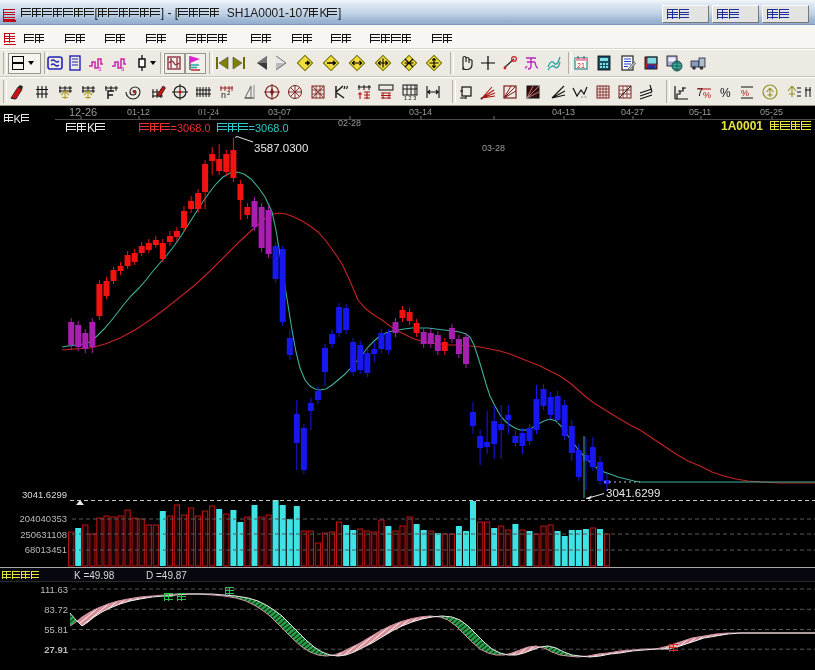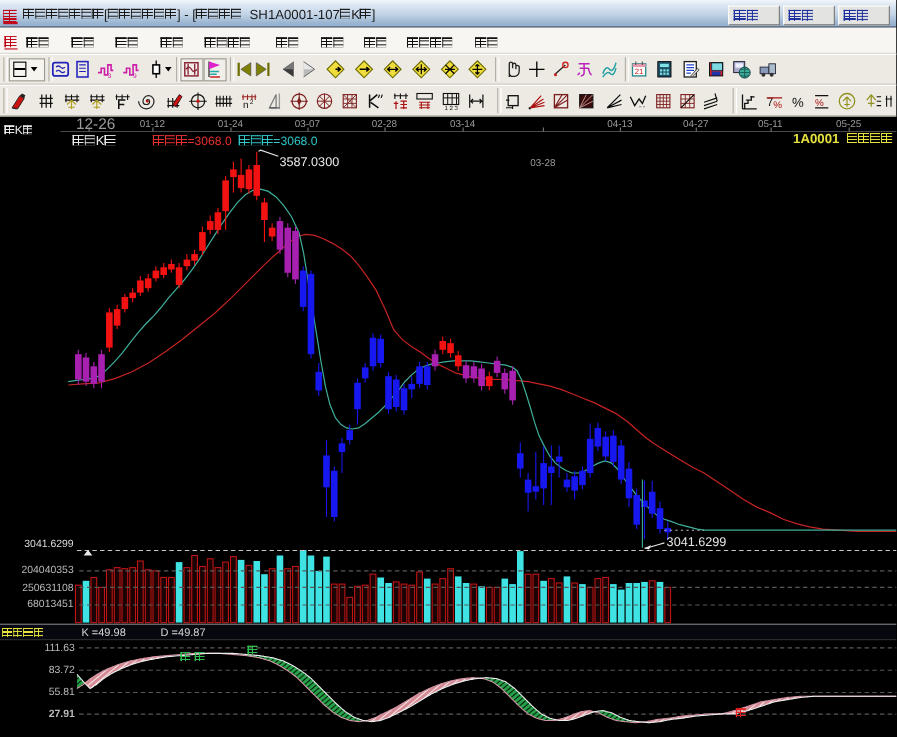--- a/index.html
+++ b/index.html
@@ -286,25 +286,25 @@
       <polygon points="225.0,595.1 226.0,595.2 227.0,595.2 228.0,595.3 229.0,595.4 230.0,595.5 231.0,595.6 232.0,595.7 233.0,595.8 234.0,595.8 235.0,595.9 236.0,596.0 237.0,596.2 238.0,596.3 239.0,596.5 240.0,596.7 241.0,596.8 242.0,597.0 243.0,597.2 244.0,597.3 245.0,597.5 246.0,597.7 247.0,597.8 248.0,598.0 249.0,598.3 250.0,598.6 251.0,598.9 252.0,599.2 253.0,599.5 254.0,599.8 255.0,600.1 256.0,600.4 257.0,600.7 258.0,601.0 259.0,601.5 260.0,602.0 261.0,602.5 262.0,603.0 263.0,603.5 264.0,604.0 265.0,604.5 266.0,605.0 267.0,605.6 268.0,606.2 269.0,606.9 270.0,607.5 271.0,608.1 272.0,608.8 273.0,609.4 274.0,610.0 275.0,610.8 276.0,611.5 277.0,612.2 278.0,613.0 279.0,613.8 280.0,614.5 281.0,615.2 282.0,616.0 283.0,617.0 284.0,618.0 285.0,619.0 286.0,620.0 287.0,621.0 288.0,622.0 289.0,623.0 290.0,624.0 291.0,625.0 292.0,626.0 293.0,627.0 294.0,628.0 295.0,629.0 296.0,630.0 297.0,631.0 298.0,632.0 299.0,633.0 300.0,634.0 301.0,635.0 302.0,636.0 303.0,637.0 304.0,638.0 305.0,639.0 306.0,640.0 307.0,640.9 308.0,641.8 309.0,642.6 310.0,643.5 311.0,644.4 312.0,645.2 313.0,646.1 314.0,647.0 315.0,647.6 316.0,648.2 317.0,648.9 318.0,649.5 319.0,650.1 320.0,650.8 321.0,651.4 322.0,652.0 323.0,652.4 324.0,652.8 325.0,653.1 326.0,653.5 327.0,653.9 328.0,654.2 329.0,654.6 329.0,655.6 328.0,655.8 327.0,655.9 326.0,656.0 325.0,655.9 324.0,655.8 323.0,655.6 322.0,655.5 321.0,655.4 320.0,655.2 319.0,655.1 318.0,655.0 317.0,654.6 316.0,654.2 315.0,653.9 314.0,653.5 313.0,653.1 312.0,652.8 311.0,652.4 310.0,652.0 309.0,651.4 308.0,650.8 307.0,650.1 306.0,649.5 305.0,648.9 304.0,648.2 303.0,647.6 302.0,647.0 301.0,646.1 300.0,645.2 299.0,644.4 298.0,643.5 297.0,642.6 296.0,641.8 295.0,640.9 294.0,640.0 293.0,639.0 292.0,638.0 291.0,637.0 290.0,636.0 289.0,635.0 288.0,634.0 287.0,633.0 286.0,632.0 285.0,631.0 284.0,630.0 283.0,629.0 282.0,628.0 281.0,627.0 280.0,626.0 279.0,625.0 278.0,624.0 277.0,623.0 276.0,622.0 275.0,621.0 274.0,620.0 273.0,619.0 272.0,618.0 271.0,617.0 270.0,616.0 269.0,615.2 268.0,614.5 267.0,613.8 266.0,613.0 265.0,612.2 264.0,611.5 263.0,610.8 262.0,610.0 261.0,609.4 260.0,608.8 259.0,608.1 258.0,607.5 257.0,606.9 256.0,606.2 255.0,605.6 254.0,605.0 253.0,604.5 252.0,604.0 251.0,603.5 250.0,603.0 249.0,602.5 248.0,602.0 247.0,601.5 246.0,601.0 245.0,600.7 244.0,600.4 243.0,600.1 242.0,599.8 241.0,599.5 240.0,599.2 239.0,598.9 238.0,598.6 237.0,598.3 236.0,598.0 235.0,597.8 234.0,597.7 233.0,597.5 232.0,597.3 231.0,597.2 230.0,597.0 229.0,596.8 228.0,596.7 227.0,596.5 226.0,596.3 225.0,596.2" fill="url(#hg)"></polygon>
       <polygon points="336.0,655.8 337.0,655.9 338.0,656.0 339.0,655.9 340.0,655.8 341.0,655.6 342.0,655.5 343.0,655.4 344.0,655.2 345.0,655.1 346.0,655.0 347.0,654.6 348.0,654.2 349.0,653.9 350.0,653.5 351.0,653.1 352.0,652.8 353.0,652.4 354.0,652.0 355.0,651.5 356.0,651.0 357.0,650.5 358.0,650.0 359.0,649.5 360.0,649.0 361.0,648.5 362.0,648.0 363.0,647.5 364.0,647.0 365.0,646.5 366.0,646.0 367.0,645.5 368.0,645.0 369.0,644.5 370.0,644.0 371.0,643.5 372.0,643.0 373.0,642.4 374.0,641.8 375.0,641.2 376.0,640.6 377.0,640.0 378.0,639.4 379.0,638.8 380.0,638.2 381.0,637.6 382.0,637.0 383.0,636.4 384.0,635.8 385.0,635.2 386.0,634.6 387.0,634.0 388.0,633.4 389.0,632.8 390.0,632.2 391.0,631.6 392.0,631.0 393.0,630.5 394.0,630.0 395.0,629.5 396.0,629.0 397.0,628.5 398.0,628.0 399.0,627.5 400.0,627.0 401.0,626.5 402.0,626.0 403.0,625.6 404.0,625.2 405.0,624.8 406.0,624.4 407.0,624.0 408.0,623.6 409.0,623.2 410.0,622.8 411.0,622.4 412.0,622.0 413.0,621.7 414.0,621.4 415.0,621.1 416.0,620.8 417.0,620.5 418.0,620.2 419.0,619.9 420.0,619.6 421.0,619.3 422.0,619.0 423.0,618.8 424.0,618.6 425.0,618.4 426.0,618.2 427.0,618.0 428.0,617.8 429.0,617.6 430.0,617.4 431.0,617.2 432.0,617.0 432.0,616.2 431.0,616.1 430.0,616.0 429.0,616.1 428.0,616.2 427.0,616.3 426.0,616.4 425.0,616.5 424.0,616.6 423.0,616.7 422.0,616.8 421.0,616.9 420.0,617.0 419.0,617.2 418.0,617.4 417.0,617.6 416.0,617.8 415.0,618.0 414.0,618.2 413.0,618.4 412.0,618.6 411.0,618.8 410.0,619.0 409.0,619.3 408.0,619.6 407.0,619.9 406.0,620.2 405.0,620.5 404.0,620.8 403.0,621.1 402.0,621.4 401.0,621.7 400.0,622.0 399.0,622.4 398.0,622.8 397.0,623.2 396.0,623.6 395.0,624.0 394.0,624.4 393.0,624.8 392.0,625.2 391.0,625.6 390.0,626.0 389.0,626.5 388.0,627.0 387.0,627.5 386.0,628.0 385.0,628.5 384.0,629.0 383.0,629.5 382.0,630.0 381.0,630.5 380.0,631.0 379.0,631.6 378.0,632.2 377.0,632.8 376.0,633.4 375.0,634.0 374.0,634.6 373.0,635.2 372.0,635.8 371.0,636.4 370.0,637.0 369.0,637.6 368.0,638.2 367.0,638.8 366.0,639.4 365.0,640.0 364.0,640.6 363.0,641.2 362.0,641.8 361.0,642.4 360.0,643.0 359.0,643.5 358.0,644.0 357.0,644.5 356.0,645.0 355.0,645.5 354.0,646.0 353.0,646.5 352.0,647.0 351.0,647.5 350.0,648.0 349.0,648.5 348.0,649.0 347.0,649.5 346.0,650.0 345.0,650.5 344.0,651.0 343.0,651.5 342.0,652.0 341.0,652.4 340.0,652.8 339.0,653.1 338.0,653.5 337.0,653.9 336.0,654.2" fill="url(#hp)"></polygon>
       <polygon points="441.0,616.1 442.0,616.0 443.0,616.1 444.0,616.2 445.0,616.3 446.0,616.4 447.0,616.5 448.0,616.6 449.0,616.7 450.0,616.8 451.0,616.9 452.0,617.0 453.0,617.4 454.0,617.8 455.0,618.1 456.0,618.5 457.0,618.9 458.0,619.2 459.0,619.6 460.0,620.0 461.0,620.8 462.0,621.5 463.0,622.2 464.0,623.0 465.0,623.8 466.0,624.5 467.0,625.2 468.0,626.0 469.0,627.0 470.0,628.0 471.0,629.0 472.0,630.0 473.0,631.0 474.0,632.0 475.0,633.0 476.0,634.0 477.0,635.0 478.0,636.0 479.0,637.0 480.0,638.0 481.0,639.0 482.0,640.0 483.0,641.0 484.0,642.0 485.0,642.9 486.0,643.8 487.0,644.6 488.0,645.5 489.0,646.4 490.0,647.2 491.0,648.1 492.0,649.0 493.0,649.5 494.0,650.0 495.0,650.5 496.0,651.0 497.0,651.5 498.0,652.0 499.0,652.5 500.0,653.0 501.0,653.2 502.0,653.5 503.0,653.8 504.0,654.0 504.0,655.0 503.0,655.0 502.0,655.0 501.0,655.0 500.0,655.0 499.0,655.0 498.0,655.0 497.0,655.0 496.0,655.0 495.0,654.8 494.0,654.5 493.0,654.2 492.0,654.0 491.0,653.8 490.0,653.5 489.0,653.2 488.0,653.0 487.0,652.5 486.0,652.0 485.0,651.5 484.0,651.0 483.0,650.5 482.0,650.0 481.0,649.5 480.0,649.0 479.0,648.1 478.0,647.2 477.0,646.4 476.0,645.5 475.0,644.6 474.0,643.8 473.0,642.9 472.0,642.0 471.0,641.0 470.0,640.0 469.0,639.0 468.0,638.0 467.0,637.0 466.0,636.0 465.0,635.0 464.0,634.0 463.0,633.0 462.0,632.0 461.0,631.0 460.0,630.0 459.0,629.0 458.0,628.0 457.0,627.0 456.0,626.0 455.0,625.2 454.0,624.5 453.0,623.8 452.0,623.0 451.0,622.2 450.0,621.5 449.0,620.8 448.0,620.0 447.0,619.6 446.0,619.2 445.0,618.9 444.0,618.5 443.0,618.1 442.0,617.8 441.0,617.4" fill="url(#hg)"></polygon>
       <polygon points="509.0,655.0 510.0,655.0 511.0,655.0 512.0,655.0 513.0,655.0 514.0,655.0 515.0,655.0 516.0,655.0 517.0,654.8 518.0,654.5 519.0,654.2 520.0,654.0 521.0,653.8 522.0,653.5 523.0,653.2 524.0,653.0 525.0,652.6 526.0,652.2 527.0,651.9 528.0,651.5 529.0,651.1 530.0,650.8 531.0,650.4 532.0,650.0 533.0,649.6 534.0,649.2 535.0,648.9 536.0,648.5 537.0,648.1 538.0,647.8 539.0,647.4 539.0,646.8 538.0,646.5 537.0,646.2 536.0,646.0 535.0,646.1 534.0,646.2 533.0,646.4 532.0,646.5 531.0,646.6 530.0,646.8 529.0,646.9 528.0,647.0 527.0,647.4 526.0,647.8 525.0,648.1 524.0,648.5 523.0,648.9 522.0,649.2 521.0,649.6 520.0,650.0 519.0,650.4 518.0,650.8 517.0,651.1 516.0,651.5 515.0,651.9 514.0,652.2 513.0,652.6 512.0,653.0 511.0,653.2 510.0,653.5 509.0,653.8" fill="url(#hp)"></polygon>
       <polygon points="543.0,646.6 544.0,646.5 545.0,646.4 546.0,646.2 547.0,646.1 548.0,646.0 549.0,646.2 550.0,646.5 551.0,646.8 552.0,647.0 553.0,647.2 554.0,647.5 555.0,647.8 556.0,648.0 557.0,648.5 558.0,649.0 559.0,649.5 560.0,650.0 561.0,650.5 562.0,651.0 563.0,651.5 564.0,652.0 565.0,652.4 566.0,652.8 567.0,653.1 568.0,653.5 569.0,653.9 570.0,654.2 571.0,654.6 572.0,655.0 573.0,655.1 574.0,655.2 575.0,655.4 576.0,655.5 577.0,655.6 578.0,655.8 579.0,655.9 580.0,656.0 580.0,656.8 579.0,656.9 578.0,657.0 577.0,656.9 576.0,656.8 575.0,656.7 574.0,656.6 573.0,656.5 572.0,656.4 571.0,656.3 570.0,656.2 569.0,656.1 568.0,656.0 567.0,655.9 566.0,655.8 565.0,655.6 564.0,655.5 563.0,655.4 562.0,655.2 561.0,655.1 560.0,655.0 559.0,654.6 558.0,654.2 557.0,653.9 556.0,653.5 555.0,653.1 554.0,652.8 553.0,652.4 552.0,652.0 551.0,651.5 550.0,651.0 549.0,650.5 548.0,650.0 547.0,649.5 546.0,649.0 545.0,648.5 544.0,648.0 543.0,647.8" fill="url(#hg)"></polygon>
       <polygon points="589.0,656.9 590.0,657.0 591.0,656.9 592.0,656.8 593.0,656.7 594.0,656.6 595.0,656.5 596.0,656.4 597.0,656.3 598.0,656.2 599.0,656.1 600.0,656.0 601.0,655.8 602.0,655.6 603.0,655.4 604.0,655.2 605.0,655.0 606.0,654.8 607.0,654.6 608.0,654.4 609.0,654.2 610.0,654.0 611.0,653.9 612.0,653.8 613.0,653.7 614.0,653.6 615.0,653.5 616.0,653.4 617.0,653.3 618.0,653.2 619.0,653.1 620.0,653.0 621.0,652.8 622.0,652.7 623.0,652.5 624.0,652.3 625.0,652.2 626.0,652.0 627.0,651.8 628.0,651.7 629.0,651.5 630.0,651.3 631.0,651.2 632.0,651.0 632.0,650.0 631.0,650.1 630.0,650.2 629.0,650.2 628.0,650.3 627.0,650.4 626.0,650.5 625.0,650.6 624.0,650.7 623.0,650.8 622.0,650.8 621.0,650.9 620.0,651.0 619.0,651.2 618.0,651.3 617.0,651.5 616.0,651.7 615.0,651.8 614.0,652.0 613.0,652.2 612.0,652.3 611.0,652.5 610.0,652.7 609.0,652.8 608.0,653.0 607.0,653.1 606.0,653.2 605.0,653.3 604.0,653.4 603.0,653.5 602.0,653.6 601.0,653.7 600.0,653.8 599.0,653.9 598.0,654.0 597.0,654.2 596.0,654.4 595.0,654.6 594.0,654.8 593.0,655.0 592.0,655.2 591.0,655.4 590.0,655.6 589.0,655.8" fill="url(#hp)"></polygon>
       <polygon points="661.0,649.0 662.0,649.0 663.0,649.0 664.0,649.0 665.0,649.0 666.0,649.0 667.0,649.0 668.0,649.0 669.0,648.8 670.0,648.5 671.0,648.2 672.0,648.0 673.0,647.8 674.0,647.5 675.0,647.2 676.0,647.0 677.0,646.8 678.0,646.5 679.0,646.2 680.0,646.0 681.0,645.7 682.0,645.3 683.0,645.0 684.0,644.7 685.0,644.3 686.0,644.0 687.0,643.7 688.0,643.3 689.0,643.0 690.0,642.7 691.0,642.3 692.0,642.0 693.0,641.7 694.0,641.3 695.0,641.0 696.0,640.7 697.0,640.3 698.0,640.0 699.0,639.7 700.0,639.3 701.0,639.0 702.0,638.7 703.0,638.3 704.0,638.0 705.0,637.8 706.0,637.7 707.0,637.5 708.0,637.3 709.0,637.2 710.0,637.0 711.0,636.8 712.0,636.7 713.0,636.5 714.0,636.3 715.0,636.2 716.0,636.0 717.0,635.8 718.0,635.7 719.0,635.5 720.0,635.3 721.0,635.2 722.0,635.0 723.0,634.8 724.0,634.7 725.0,634.5 726.0,634.3 727.0,634.2 728.0,634.0 728.0,633.0 727.0,633.1 726.0,633.2 725.0,633.2 724.0,633.3 723.0,633.4 722.0,633.5 721.0,633.6 720.0,633.7 719.0,633.8 718.0,633.8 717.0,633.9 716.0,634.0 715.0,634.2 714.0,634.3 713.0,634.5 712.0,634.7 711.0,634.8 710.0,635.0 709.0,635.2 708.0,635.3 707.0,635.5 706.0,635.7 705.0,635.8 704.0,636.0 703.0,636.2 702.0,636.3 701.0,636.5 700.0,636.7 699.0,636.8 698.0,637.0 697.0,637.2 696.0,637.3 695.0,637.5 694.0,637.7 693.0,637.8 692.0,638.0 691.0,638.3 690.0,638.7 689.0,639.0 688.0,639.3 687.0,639.7 686.0,640.0 685.0,640.3 684.0,640.7 683.0,641.0 682.0,641.3 681.0,641.7 680.0,642.0 679.0,642.3 678.0,642.7 677.0,643.0 676.0,643.3 675.0,643.7 674.0,644.0 673.0,644.3 672.0,644.7 671.0,645.0 670.0,645.3 669.0,645.7 668.0,646.0 667.0,646.2 666.0,646.5 665.0,646.8 664.0,647.0 663.0,647.2 662.0,647.5 661.0,647.8" fill="url(#hp)"></polygon>
       <polyline points="70.0,626.0 71.0,625.3 72.0,624.7 73.0,624.0 74.0,623.3 75.0,622.7 76.0,622.0 77.0,621.2 78.0,620.3 79.0,619.5 80.0,618.7 81.0,617.8 82.0,617.0 83.0,616.4 84.0,615.8 85.0,615.1 86.0,614.5 87.0,613.9 88.0,613.2 89.0,612.6 90.0,612.0 91.0,611.5 92.0,611.0 93.0,610.5 94.0,610.0 95.0,609.5 96.0,609.0 97.0,608.5 98.0,608.0 99.0,607.6 100.0,607.2 101.0,606.8 102.0,606.4 103.0,606.0 104.0,605.6 105.0,605.2 106.0,604.8 107.0,604.4 108.0,604.0 109.0,603.7 110.0,603.4 111.0,603.1 112.0,602.8 113.0,602.5 114.0,602.2 115.0,601.9 116.0,601.6 117.0,601.3 118.0,601.0 119.0,600.8 120.0,600.6 121.0,600.4 122.0,600.2 123.0,600.0 124.0,599.8 125.0,599.6 126.0,599.4 127.0,599.2 128.0,599.0 129.0,598.8 130.0,598.7 131.0,598.5 132.0,598.3 133.0,598.2 134.0,598.0 135.0,597.8 136.0,597.7 137.0,597.5 138.0,597.3 139.0,597.2 140.0,597.0 141.0,596.9 142.0,596.8 143.0,596.8 144.0,596.7 145.0,596.6 146.0,596.5 147.0,596.4 148.0,596.3 149.0,596.2 150.0,596.2 151.0,596.1 152.0,596.0 153.0,595.9 154.0,595.8 155.0,595.8 156.0,595.7 157.0,595.6 158.0,595.5 159.0,595.4 160.0,595.3 161.0,595.2 162.0,595.2 163.0,595.1 164.0,595.0 165.0,594.9 166.0,594.8 167.0,594.8 168.0,594.7 169.0,594.6 170.0,594.5 171.0,594.4 172.0,594.3 173.0,594.2 174.0,594.2 175.0,594.1 176.0,594.0 177.0,594.0 178.0,594.0 179.0,594.0 180.0,594.0 181.0,594.0 182.0,594.0 183.0,594.0 184.0,594.0 185.0,594.0 186.0,594.0 187.0,594.0 188.0,594.0 189.0,594.0 190.0,594.0 191.0,594.0 192.0,594.0 193.0,594.0 194.0,594.0 195.0,594.0 196.0,594.0 197.0,594.0 198.0,594.0 199.0,594.0 200.0,594.0 201.0,594.1 202.0,594.2 203.0,594.2 204.0,594.3 205.0,594.4 206.0,594.5 207.0,594.6 208.0,594.7 209.0,594.8 210.0,594.8 211.0,594.9 212.0,595.0 213.0,595.1 214.0,595.2 215.0,595.2 216.0,595.3 217.0,595.4 218.0,595.5 219.0,595.6 220.0,595.7 221.0,595.8 222.0,595.8 223.0,595.9 224.0,596.0 225.0,596.2 226.0,596.3 227.0,596.5 228.0,596.7 229.0,596.8 230.0,597.0 231.0,597.2 232.0,597.3 233.0,597.5 234.0,597.7 235.0,597.8 236.0,598.0 237.0,598.3 238.0,598.6 239.0,598.9 240.0,599.2 241.0,599.5 242.0,599.8 243.0,600.1 244.0,600.4 245.0,600.7 246.0,601.0 247.0,601.5 248.0,602.0 249.0,602.5 250.0,603.0 251.0,603.5 252.0,604.0 253.0,604.5 254.0,605.0 255.0,605.6 256.0,606.2 257.0,606.9 258.0,607.5 259.0,608.1 260.0,608.8 261.0,609.4 262.0,610.0 263.0,610.8 264.0,611.5 265.0,612.2 266.0,613.0 267.0,613.8 268.0,614.5 269.0,615.2 270.0,616.0 271.0,617.0 272.0,618.0 273.0,619.0 274.0,620.0 275.0,621.0 276.0,622.0 277.0,623.0 278.0,624.0 279.0,625.0 280.0,626.0 281.0,627.0 282.0,628.0 283.0,629.0 284.0,630.0 285.0,631.0 286.0,632.0 287.0,633.0 288.0,634.0 289.0,635.0 290.0,636.0 291.0,637.0 292.0,638.0 293.0,639.0 294.0,640.0 295.0,640.9 296.0,641.8 297.0,642.6 298.0,643.5 299.0,644.4 300.0,645.2 301.0,646.1 302.0,647.0 303.0,647.6 304.0,648.2 305.0,648.9 306.0,649.5 307.0,650.1 308.0,650.8 309.0,651.4 310.0,652.0 311.0,652.4 312.0,652.8 313.0,653.1 314.0,653.5 315.0,653.9 316.0,654.2 317.0,654.6 318.0,655.0 319.0,655.1 320.0,655.2 321.0,655.4 322.0,655.5 323.0,655.6 324.0,655.8 325.0,655.9 326.0,656.0 327.0,655.9 328.0,655.8 329.0,655.6 330.0,655.5 331.0,655.4 332.0,655.2 333.0,655.1 334.0,655.0 335.0,654.6 336.0,654.2 337.0,653.9 338.0,653.5 339.0,653.1 340.0,652.8 341.0,652.4 342.0,652.0 343.0,651.5 344.0,651.0 345.0,650.5 346.0,650.0 347.0,649.5 348.0,649.0 349.0,648.5 350.0,648.0 351.0,647.5 352.0,647.0 353.0,646.5 354.0,646.0 355.0,645.5 356.0,645.0 357.0,644.5 358.0,644.0 359.0,643.5 360.0,643.0 361.0,642.4 362.0,641.8 363.0,641.2 364.0,640.6 365.0,640.0 366.0,639.4 367.0,638.8 368.0,638.2 369.0,637.6 370.0,637.0 371.0,636.4 372.0,635.8 373.0,635.2 374.0,634.6 375.0,634.0 376.0,633.4 377.0,632.8 378.0,632.2 379.0,631.6 380.0,631.0 381.0,630.5 382.0,630.0 383.0,629.5 384.0,629.0 385.0,628.5 386.0,628.0 387.0,627.5 388.0,627.0 389.0,626.5 390.0,626.0 391.0,625.6 392.0,625.2 393.0,624.8 394.0,624.4 395.0,624.0 396.0,623.6 397.0,623.2 398.0,622.8 399.0,622.4 400.0,622.0 401.0,621.7 402.0,621.4 403.0,621.1 404.0,620.8 405.0,620.5 406.0,620.2 407.0,619.9 408.0,619.6 409.0,619.3 410.0,619.0 411.0,618.8 412.0,618.6 413.0,618.4 414.0,618.2 415.0,618.0 416.0,617.8 417.0,617.6 418.0,617.4 419.0,617.2 420.0,617.0 421.0,616.9 422.0,616.8 423.0,616.7 424.0,616.6 425.0,616.5 426.0,616.4 427.0,616.3 428.0,616.2 429.0,616.1 430.0,616.0 431.0,616.1 432.0,616.2 433.0,616.3 434.0,616.4 435.0,616.5 436.0,616.6 437.0,616.7 438.0,616.8 439.0,616.9 440.0,617.0 441.0,617.4 442.0,617.8 443.0,618.1 444.0,618.5 445.0,618.9 446.0,619.2 447.0,619.6 448.0,620.0 449.0,620.8 450.0,621.5 451.0,622.2 452.0,623.0 453.0,623.8 454.0,624.5 455.0,625.2 456.0,626.0 457.0,627.0 458.0,628.0 459.0,629.0 460.0,630.0 461.0,631.0 462.0,632.0 463.0,633.0 464.0,634.0 465.0,635.0 466.0,636.0 467.0,637.0 468.0,638.0 469.0,639.0 470.0,640.0 471.0,641.0 472.0,642.0 473.0,642.9 474.0,643.8 475.0,644.6 476.0,645.5 477.0,646.4 478.0,647.2 479.0,648.1 480.0,649.0 481.0,649.5 482.0,650.0 483.0,650.5 484.0,651.0 485.0,651.5 486.0,652.0 487.0,652.5 488.0,653.0 489.0,653.2 490.0,653.5 491.0,653.8 492.0,654.0 493.0,654.2 494.0,654.5 495.0,654.8 496.0,655.0 497.0,655.0 498.0,655.0 499.0,655.0 500.0,655.0 501.0,655.0 502.0,655.0 503.0,655.0 504.0,655.0 505.0,654.8 506.0,654.5 507.0,654.2 508.0,654.0 509.0,653.8 510.0,653.5 511.0,653.2 512.0,653.0 513.0,652.6 514.0,652.2 515.0,651.9 516.0,651.5 517.0,651.1 518.0,650.8 519.0,650.4 520.0,650.0 521.0,649.6 522.0,649.2 523.0,648.9 524.0,648.5 525.0,648.1 526.0,647.8 527.0,647.4 528.0,647.0 529.0,646.9 530.0,646.8 531.0,646.6 532.0,646.5 533.0,646.4 534.0,646.2 535.0,646.1 536.0,646.0 537.0,646.2 538.0,646.5 539.0,646.8 540.0,647.0 541.0,647.2 542.0,647.5 543.0,647.8 544.0,648.0 545.0,648.5 546.0,649.0 547.0,649.5 548.0,650.0 549.0,650.5 550.0,651.0 551.0,651.5 552.0,652.0 553.0,652.4 554.0,652.8 555.0,653.1 556.0,653.5 557.0,653.9 558.0,654.2 559.0,654.6 560.0,655.0 561.0,655.1 562.0,655.2 563.0,655.4 564.0,655.5 565.0,655.6 566.0,655.8 567.0,655.9 568.0,656.0 569.0,656.1 570.0,656.2 571.0,656.3 572.0,656.4 573.0,656.5 574.0,656.6 575.0,656.7 576.0,656.8 577.0,656.9 578.0,657.0 579.0,656.9 580.0,656.8 581.0,656.7 582.0,656.6 583.0,656.5 584.0,656.4 585.0,656.3 586.0,656.2 587.0,656.1 588.0,656.0 589.0,655.8 590.0,655.6 591.0,655.4 592.0,655.2 593.0,655.0 594.0,654.8 595.0,654.6 596.0,654.4 597.0,654.2 598.0,654.0 599.0,653.9 600.0,653.8 601.0,653.7 602.0,653.6 603.0,653.5 604.0,653.4 605.0,653.3 606.0,653.2 607.0,653.1 608.0,653.0 609.0,652.8 610.0,652.7 611.0,652.5 612.0,652.3 613.0,652.2 614.0,652.0 615.0,651.8 616.0,651.7 617.0,651.5 618.0,651.3 619.0,651.2 620.0,651.0 621.0,650.9 622.0,650.8 623.0,650.8 624.0,650.7 625.0,650.6 626.0,650.5 627.0,650.4 628.0,650.3 629.0,650.2 630.0,650.2 631.0,650.1 632.0,650.0 633.0,649.9 634.0,649.8 635.0,649.8 636.0,649.7 637.0,649.6 638.0,649.5 639.0,649.4 640.0,649.3 641.0,649.2 642.0,649.2 643.0,649.1 644.0,649.0 645.0,649.0 646.0,649.0 647.0,649.0 648.0,649.0 649.0,649.0 650.0,649.0 651.0,649.0 652.0,649.0 653.0,649.0 654.0,649.0 655.0,649.0 656.0,649.0 657.0,648.8 658.0,648.5 659.0,648.2 660.0,648.0 661.0,647.8 662.0,647.5 663.0,647.2 664.0,647.0 665.0,646.8 666.0,646.5 667.0,646.2 668.0,646.0 669.0,645.7 670.0,645.3 671.0,645.0 672.0,644.7 673.0,644.3 674.0,644.0 675.0,643.7 676.0,643.3 677.0,643.0 678.0,642.7 679.0,642.3 680.0,642.0 681.0,641.7 682.0,641.3 683.0,641.0 684.0,640.7 685.0,640.3 686.0,640.0 687.0,639.7 688.0,639.3 689.0,639.0 690.0,638.7 691.0,638.3 692.0,638.0 693.0,637.8 694.0,637.7 695.0,637.5 696.0,637.3 697.0,637.2 698.0,637.0 699.0,636.8 700.0,636.7 701.0,636.5 702.0,636.3 703.0,636.2 704.0,636.0 705.0,635.8 706.0,635.7 707.0,635.5 708.0,635.3 709.0,635.2 710.0,635.0 711.0,634.8 712.0,634.7 713.0,634.5 714.0,634.3 715.0,634.2 716.0,634.0 717.0,633.9 718.0,633.8 719.0,633.8 720.0,633.7 721.0,633.6 722.0,633.5 723.0,633.4 724.0,633.3 725.0,633.2 726.0,633.2 727.0,633.1 728.0,633.0 729.0,633.0 730.0,633.0 731.0,633.0 732.0,633.0 733.0,633.0 734.0,633.0 735.0,633.0 736.0,633.0 737.0,633.0 738.0,633.0 739.0,633.0 740.0,633.0 741.0,633.0 742.0,633.0 743.0,633.0 744.0,633.0 745.0,633.0 746.0,633.0 747.0,633.0 748.0,633.0 749.0,633.0 750.0,633.0 751.0,633.0 752.0,633.0 753.0,633.0 754.0,633.0 755.0,633.0 756.0,633.0 757.0,633.0 758.0,633.0 759.0,633.0 760.0,633.0 761.0,633.0 762.0,633.0 763.0,633.0 764.0,633.0 765.0,633.0 766.0,633.0 767.0,633.0 768.0,633.0 769.0,633.0 770.0,633.0 771.0,633.0 772.0,633.0 773.0,633.0 774.0,633.0 775.0,633.0 776.0,633.0 777.0,633.0 778.0,633.0 779.0,633.0 780.0,633.0 781.0,633.0 782.0,633.0 783.0,633.0 784.0,633.0 785.0,633.0 786.0,633.0 787.0,633.0 788.0,633.0 789.0,633.0 790.0,633.0 791.0,633.0 792.0,633.0 793.0,633.0 794.0,633.0 795.0,633.0 796.0,633.0 797.0,633.0 798.0,633.0 799.0,633.0 800.0,633.0 801.0,633.0 802.0,633.0 803.0,633.0 804.0,633.0 805.0,633.0 806.0,633.0 807.0,633.0 808.0,633.0 809.0,633.0 810.0,633.0 811.0,633.0 812.0,633.0 813.0,633.0 814.0,633.0 815.0,633.0" fill="none" stroke="#d294a4" stroke-width="1.0"></polyline>
       <polyline points="70.0,613.0 71.0,614.2 72.0,615.3 73.0,616.5 74.0,617.7 75.0,618.8 76.0,620.0 77.0,621.0 78.0,622.0 79.0,623.0 80.0,624.0 81.0,625.0 82.0,626.0 83.0,625.3 84.0,624.7 85.0,624.0 86.0,623.3 87.0,622.7 88.0,622.0 89.0,621.2 90.0,620.3 91.0,619.5 92.0,618.7 93.0,617.8 94.0,617.0 95.0,616.4 96.0,615.8 97.0,615.1 98.0,614.5 99.0,613.9 100.0,613.2 101.0,612.6 102.0,612.0 103.0,611.5 104.0,611.0 105.0,610.5 106.0,610.0 107.0,609.5 108.0,609.0 109.0,608.5 110.0,608.0 111.0,607.6 112.0,607.2 113.0,606.8 114.0,606.4 115.0,606.0 116.0,605.6 117.0,605.2 118.0,604.8 119.0,604.4 120.0,604.0 121.0,603.7 122.0,603.4 123.0,603.1 124.0,602.8 125.0,602.5 126.0,602.2 127.0,601.9 128.0,601.6 129.0,601.3 130.0,601.0 131.0,600.8 132.0,600.6 133.0,600.4 134.0,600.2 135.0,600.0 136.0,599.8 137.0,599.6 138.0,599.4 139.0,599.2 140.0,599.0 141.0,598.8 142.0,598.7 143.0,598.5 144.0,598.3 145.0,598.2 146.0,598.0 147.0,597.8 148.0,597.7 149.0,597.5 150.0,597.3 151.0,597.2 152.0,597.0 153.0,596.9 154.0,596.8 155.0,596.8 156.0,596.7 157.0,596.6 158.0,596.5 159.0,596.4 160.0,596.3 161.0,596.2 162.0,596.2 163.0,596.1 164.0,596.0 165.0,595.9 166.0,595.8 167.0,595.8 168.0,595.7 169.0,595.6 170.0,595.5 171.0,595.4 172.0,595.3 173.0,595.2 174.0,595.2 175.0,595.1 176.0,595.0 177.0,594.9 178.0,594.8 179.0,594.8 180.0,594.7 181.0,594.6 182.0,594.5 183.0,594.4 184.0,594.3 185.0,594.2 186.0,594.2 187.0,594.1 188.0,594.0 189.0,594.0 190.0,594.0 191.0,594.0 192.0,594.0 193.0,594.0 194.0,594.0 195.0,594.0 196.0,594.0 197.0,594.0 198.0,594.0 199.0,594.0 200.0,594.0 201.0,594.0 202.0,594.0 203.0,594.0 204.0,594.0 205.0,594.0 206.0,594.0 207.0,594.0 208.0,594.0 209.0,594.0 210.0,594.0 211.0,594.0 212.0,594.0 213.0,594.1 214.0,594.2 215.0,594.2 216.0,594.3 217.0,594.4 218.0,594.5 219.0,594.6 220.0,594.7 221.0,594.8 222.0,594.8 223.0,594.9 224.0,595.0 225.0,595.1 226.0,595.2 227.0,595.2 228.0,595.3 229.0,595.4 230.0,595.5 231.0,595.6 232.0,595.7 233.0,595.8 234.0,595.8 235.0,595.9 236.0,596.0 237.0,596.2 238.0,596.3 239.0,596.5 240.0,596.7 241.0,596.8 242.0,597.0 243.0,597.2 244.0,597.3 245.0,597.5 246.0,597.7 247.0,597.8 248.0,598.0 249.0,598.3 250.0,598.6 251.0,598.9 252.0,599.2 253.0,599.5 254.0,599.8 255.0,600.1 256.0,600.4 257.0,600.7 258.0,601.0 259.0,601.5 260.0,602.0 261.0,602.5 262.0,603.0 263.0,603.5 264.0,604.0 265.0,604.5 266.0,605.0 267.0,605.6 268.0,606.2 269.0,606.9 270.0,607.5 271.0,608.1 272.0,608.8 273.0,609.4 274.0,610.0 275.0,610.8 276.0,611.5 277.0,612.2 278.0,613.0 279.0,613.8 280.0,614.5 281.0,615.2 282.0,616.0 283.0,617.0 284.0,618.0 285.0,619.0 286.0,620.0 287.0,621.0 288.0,622.0 289.0,623.0 290.0,624.0 291.0,625.0 292.0,626.0 293.0,627.0 294.0,628.0 295.0,629.0 296.0,630.0 297.0,631.0 298.0,632.0 299.0,633.0 300.0,634.0 301.0,635.0 302.0,636.0 303.0,637.0 304.0,638.0 305.0,639.0 306.0,640.0 307.0,640.9 308.0,641.8 309.0,642.6 310.0,643.5 311.0,644.4 312.0,645.2 313.0,646.1 314.0,647.0 315.0,647.6 316.0,648.2 317.0,648.9 318.0,649.5 319.0,650.1 320.0,650.8 321.0,651.4 322.0,652.0 323.0,652.4 324.0,652.8 325.0,653.1 326.0,653.5 327.0,653.9 328.0,654.2 329.0,654.6 330.0,655.0 331.0,655.1 332.0,655.2 333.0,655.4 334.0,655.5 335.0,655.6 336.0,655.8 337.0,655.9 338.0,656.0 339.0,655.9 340.0,655.8 341.0,655.6 342.0,655.5 343.0,655.4 344.0,655.2 345.0,655.1 346.0,655.0 347.0,654.6 348.0,654.2 349.0,653.9 350.0,653.5 351.0,653.1 352.0,652.8 353.0,652.4 354.0,652.0 355.0,651.5 356.0,651.0 357.0,650.5 358.0,650.0 359.0,649.5 360.0,649.0 361.0,648.5 362.0,648.0 363.0,647.5 364.0,647.0 365.0,646.5 366.0,646.0 367.0,645.5 368.0,645.0 369.0,644.5 370.0,644.0 371.0,643.5 372.0,643.0 373.0,642.4 374.0,641.8 375.0,641.2 376.0,640.6 377.0,640.0 378.0,639.4 379.0,638.8 380.0,638.2 381.0,637.6 382.0,637.0 383.0,636.4 384.0,635.8 385.0,635.2 386.0,634.6 387.0,634.0 388.0,633.4 389.0,632.8 390.0,632.2 391.0,631.6 392.0,631.0 393.0,630.5 394.0,630.0 395.0,629.5 396.0,629.0 397.0,628.5 398.0,628.0 399.0,627.5 400.0,627.0 401.0,626.5 402.0,626.0 403.0,625.6 404.0,625.2 405.0,624.8 406.0,624.4 407.0,624.0 408.0,623.6 409.0,623.2 410.0,622.8 411.0,622.4 412.0,622.0 413.0,621.7 414.0,621.4 415.0,621.1 416.0,620.8 417.0,620.5 418.0,620.2 419.0,619.9 420.0,619.6 421.0,619.3 422.0,619.0 423.0,618.8 424.0,618.6 425.0,618.4 426.0,618.2 427.0,618.0 428.0,617.8 429.0,617.6 430.0,617.4 431.0,617.2 432.0,617.0 433.0,616.9 434.0,616.8 435.0,616.7 436.0,616.6 437.0,616.5 438.0,616.4 439.0,616.3 440.0,616.2 441.0,616.1 442.0,616.0 443.0,616.1 444.0,616.2 445.0,616.3 446.0,616.4 447.0,616.5 448.0,616.6 449.0,616.7 450.0,616.8 451.0,616.9 452.0,617.0 453.0,617.4 454.0,617.8 455.0,618.1 456.0,618.5 457.0,618.9 458.0,619.2 459.0,619.6 460.0,620.0 461.0,620.8 462.0,621.5 463.0,622.2 464.0,623.0 465.0,623.8 466.0,624.5 467.0,625.2 468.0,626.0 469.0,627.0 470.0,628.0 471.0,629.0 472.0,630.0 473.0,631.0 474.0,632.0 475.0,633.0 476.0,634.0 477.0,635.0 478.0,636.0 479.0,637.0 480.0,638.0 481.0,639.0 482.0,640.0 483.0,641.0 484.0,642.0 485.0,642.9 486.0,643.8 487.0,644.6 488.0,645.5 489.0,646.4 490.0,647.2 491.0,648.1 492.0,649.0 493.0,649.5 494.0,650.0 495.0,650.5 496.0,651.0 497.0,651.5 498.0,652.0 499.0,652.5 500.0,653.0 501.0,653.2 502.0,653.5 503.0,653.8 504.0,654.0 505.0,654.2 506.0,654.5 507.0,654.8 508.0,655.0 509.0,655.0 510.0,655.0 511.0,655.0 512.0,655.0 513.0,655.0 514.0,655.0 515.0,655.0 516.0,655.0 517.0,654.8 518.0,654.5 519.0,654.2 520.0,654.0 521.0,653.8 522.0,653.5 523.0,653.2 524.0,653.0 525.0,652.6 526.0,652.2 527.0,651.9 528.0,651.5 529.0,651.1 530.0,650.8 531.0,650.4 532.0,650.0 533.0,649.6 534.0,649.2 535.0,648.9 536.0,648.5 537.0,648.1 538.0,647.8 539.0,647.4 540.0,647.0 541.0,646.9 542.0,646.8 543.0,646.6 544.0,646.5 545.0,646.4 546.0,646.2 547.0,646.1 548.0,646.0 549.0,646.2 550.0,646.5 551.0,646.8 552.0,647.0 553.0,647.2 554.0,647.5 555.0,647.8 556.0,648.0 557.0,648.5 558.0,649.0 559.0,649.5 560.0,650.0 561.0,650.5 562.0,651.0 563.0,651.5 564.0,652.0 565.0,652.4 566.0,652.8 567.0,653.1 568.0,653.5 569.0,653.9 570.0,654.2 571.0,654.6 572.0,655.0 573.0,655.1 574.0,655.2 575.0,655.4 576.0,655.5 577.0,655.6 578.0,655.8 579.0,655.9 580.0,656.0 581.0,656.1 582.0,656.2 583.0,656.3 584.0,656.4 585.0,656.5 586.0,656.6 587.0,656.7 588.0,656.8 589.0,656.9 590.0,657.0 591.0,656.9 592.0,656.8 593.0,656.7 594.0,656.6 595.0,656.5 596.0,656.4 597.0,656.3 598.0,656.2 599.0,656.1 600.0,656.0 601.0,655.8 602.0,655.6 603.0,655.4 604.0,655.2 605.0,655.0 606.0,654.8 607.0,654.6 608.0,654.4 609.0,654.2 610.0,654.0 611.0,653.9 612.0,653.8 613.0,653.7 614.0,653.6 615.0,653.5 616.0,653.4 617.0,653.3 618.0,653.2 619.0,653.1 620.0,653.0 621.0,652.8 622.0,652.7 623.0,652.5 624.0,652.3 625.0,652.2 626.0,652.0 627.0,651.8 628.0,651.7 629.0,651.5 630.0,651.3 631.0,651.2 632.0,651.0 633.0,650.9 634.0,650.8 635.0,650.8 636.0,650.7 637.0,650.6 638.0,650.5 639.0,650.4 640.0,650.3 641.0,650.2 642.0,650.2 643.0,650.1 644.0,650.0 645.0,649.9 646.0,649.8 647.0,649.8 648.0,649.7 649.0,649.6 650.0,649.5 651.0,649.4 652.0,649.3 653.0,649.2 654.0,649.2 655.0,649.1 656.0,649.0 657.0,649.0 658.0,649.0 659.0,649.0 660.0,649.0 661.0,649.0 662.0,649.0 663.0,649.0 664.0,649.0 665.0,649.0 666.0,649.0 667.0,649.0 668.0,649.0 669.0,648.8 670.0,648.5 671.0,648.2 672.0,648.0 673.0,647.8 674.0,647.5 675.0,647.2 676.0,647.0 677.0,646.8 678.0,646.5 679.0,646.2 680.0,646.0 681.0,645.7 682.0,645.3 683.0,645.0 684.0,644.7 685.0,644.3 686.0,644.0 687.0,643.7 688.0,643.3 689.0,643.0 690.0,642.7 691.0,642.3 692.0,642.0 693.0,641.7 694.0,641.3 695.0,641.0 696.0,640.7 697.0,640.3 698.0,640.0 699.0,639.7 700.0,639.3 701.0,639.0 702.0,638.7 703.0,638.3 704.0,638.0 705.0,637.8 706.0,637.7 707.0,637.5 708.0,637.3 709.0,637.2 710.0,637.0 711.0,636.8 712.0,636.7 713.0,636.5 714.0,636.3 715.0,636.2 716.0,636.0 717.0,635.8 718.0,635.7 719.0,635.5 720.0,635.3 721.0,635.2 722.0,635.0 723.0,634.8 724.0,634.7 725.0,634.5 726.0,634.3 727.0,634.2 728.0,634.0 729.0,633.9 730.0,633.8 731.0,633.8 732.0,633.7 733.0,633.6 734.0,633.5 735.0,633.4 736.0,633.3 737.0,633.2 738.0,633.2 739.0,633.1 740.0,633.0 741.0,633.0 742.0,633.0 743.0,633.0 744.0,633.0 745.0,633.0 746.0,633.0 747.0,633.0 748.0,633.0 749.0,633.0 750.0,633.0 751.0,633.0 752.0,633.0 753.0,633.0 754.0,633.0 755.0,633.0 756.0,633.0 757.0,633.0 758.0,633.0 759.0,633.0 760.0,633.0 761.0,633.0 762.0,633.0 763.0,633.0 764.0,633.0 765.0,633.0 766.0,633.0 767.0,633.0 768.0,633.0 769.0,633.0 770.0,633.0 771.0,633.0 772.0,633.0 773.0,633.0 774.0,633.0 775.0,633.0 776.0,633.0 777.0,633.0 778.0,633.0 779.0,633.0 780.0,633.0 781.0,633.0 782.0,633.0 783.0,633.0 784.0,633.0 785.0,633.0 786.0,633.0 787.0,633.0 788.0,633.0 789.0,633.0 790.0,633.0 791.0,633.0 792.0,633.0 793.0,633.0 794.0,633.0 795.0,633.0 796.0,633.0 797.0,633.0 798.0,633.0 799.0,633.0 800.0,633.0 801.0,633.0 802.0,633.0 803.0,633.0 804.0,633.0 805.0,633.0 806.0,633.0 807.0,633.0 808.0,633.0 809.0,633.0 810.0,633.0 811.0,633.0 812.0,633.0 813.0,633.0 814.0,633.0 815.0,633.0" fill="none" stroke="#eeeeee" stroke-width="1.0"></polyline>
     </svg>
-    <div style="position:absolute;white-space:nowrap;font-size:14px;color:#9a9a9a;line-height:10.0px;left:69.0px;top:106.5px;">12-26</div>
+    <div style="position:absolute;white-space:nowrap;font-size:11px;color:#9a9a9a;line-height:10.0px;left:69.0px;top:106.5px;">12-26</div>
     <div style="position:absolute;white-space:nowrap;font-size:9.0px;color:#9a9a9a;line-height:10.0px;left:127.0px;top:106.5px;">01-12</div>
-    <div style="position:absolute;white-space:nowrap;font-size:9.0px;color:#9a9a9a;line-height:10.0px;left:198.0px;top:106.5px;">01-24</div>
+    <div style="position:absolute;white-space:nowrap;font-size:9.0px;color:#9a9a9a;line-height:10.0px;left:198.0px;top:106.5px;font-family:Liberation Serif, serif;">01-24</div>
     <div style="position:absolute;white-space:nowrap;font-size:9.0px;color:#9a9a9a;line-height:10.0px;left:268.0px;top:106.5px;">03-07</div>
-    <div style="position:absolute;white-space:nowrap;font-size:9.0px;color:#9a9a9a;line-height:10.0px;left:338.0px;top:107px;">02-28</div>
+    <div style="position:absolute;white-space:nowrap;font-size:9.0px;color:#9a9a9a;line-height:10.0px;left:338.0px;top:118px;">02-28</div>
     <div style="position:absolute;white-space:nowrap;font-size:9.0px;color:#9a9a9a;line-height:10.0px;left:409.0px;top:106.5px;">03-14</div>
     <div style="position:absolute;white-space:nowrap;font-size:9.0px;color:#9a9a9a;line-height:10.0px;left:482.0px;top:106.5px;margin-top:36px;">03-28</div>
     <div style="position:absolute;white-space:nowrap;font-size:9.0px;color:#9a9a9a;line-height:10.0px;left:552.0px;top:106.5px;text-align:center;">04-13</div>
     <div style="position:absolute;white-space:nowrap;font-size:9.0px;color:#9a9a9a;line-height:10.0px;left:621.0px;top:106.5px;">04-27</div>
     <div style="position:absolute;white-space:nowrap;font-size:9.0px;color:#9a9a9a;line-height:10.0px;left:689.0px;top:106.5px;">05-11</div>
     <div style="position:absolute;white-space:nowrap;font-size:9.0px;color:#9a9a9a;line-height:10.0px;left:760.0px;top:106.5px;">05-25</div>
     <div style="position:absolute;white-space:nowrap;font-size:11.0px;color:#e8e8e8;line-height:12.0px;left:4.0px;top:112.5px;"><i style="width:8.5px;height:8.0px;margin:1.5px 1.0px 0 0;background:repeating-linear-gradient(180deg,#e8e8e8 0 1px,transparent 1px 3.0px),linear-gradient(90deg,#e8e8e8 0 1px,transparent 1px 46%,#e8e8e8 46% 54%,transparent 54%),linear-gradient(180deg,#e8e8e8 0 1px,transparent 1px)"></i><s style="font-weight:normal">K</s><i style="width:8.5px;height:8.0px;margin:1.5px 1.0px 0 0;background:repeating-linear-gradient(180deg,#e8e8e8 0 1px,transparent 1px 3.0px),linear-gradient(90deg,#e8e8e8 0 1px,transparent 1px 46%,#e8e8e8 46% 54%,transparent 54%),linear-gradient(180deg,#e8e8e8 0 1px,transparent 1px)"></i></div>
     <div style="position:absolute;white-space:nowrap;font-size:12.0px;color:#e8e8e8;line-height:13.0px;left:66.0px;top:121.5px;"><i style="width:9.5px;height:9.0px;margin:1.5px 1.0px 0 0;background:repeating-linear-gradient(180deg,#e8e8e8 0 1px,transparent 1px 3.0px),linear-gradient(90deg,#e8e8e8 0 1px,transparent 1px 46%,#e8e8e8 46% 54%,transparent 54%),linear-gradient(180deg,#e8e8e8 0 1px,transparent 1px)"></i><i style="width:9.5px;height:9.0px;margin:1.5px 1.0px 0 0;background:repeating-linear-gradient(180deg,#e8e8e8 0 1px,transparent 1px 3.0px),linear-gradient(90deg,#e8e8e8 0 1px,transparent 1px 46%,#e8e8e8 46% 54%,transparent 54%),linear-gradient(180deg,#e8e8e8 0 1px,transparent 1px)"></i><s style="font-weight:normal">K</s><i style="width:9.5px;height:9.0px;margin:1.5px 1.0px 0 0;background:repeating-linear-gradient(180deg,#e8e8e8 0 1px,transparent 1px 3.0px),linear-gradient(90deg,#e8e8e8 0 1px,transparent 1px 46%,#e8e8e8 46% 54%,transparent 54%),linear-gradient(180deg,#e8e8e8 0 1px,transparent 1px)"></i></div>
     <div style="position:absolute;white-space:nowrap;font-size:12.0px;color:#e83030;line-height:13.0px;left:139.0px;top:121.5px;"><i style="width:9.5px;height:9.0px;margin:1.5px 1.0px 0 0;background:repeating-linear-gradient(180deg,#e83030 0 1px,transparent 1px 3.0px),linear-gradient(90deg,#e83030 0 1px,transparent 1px 46%,#e83030 46% 54%,transparent 54%),linear-gradient(180deg,#e83030 0 1px,transparent 1px)"></i><i style="width:9.5px;height:9.0px;margin:1.5px 1.0px 0 0;background:repeating-linear-gradient(180deg,#e83030 0 1px,transparent 1px 3.0px),linear-gradient(90deg,#e83030 0 1px,transparent 1px 46%,#e83030 46% 54%,transparent 54%),linear-gradient(180deg,#e83030 0 1px,transparent 1px)"></i><i style="width:9.5px;height:9.0px;margin:1.5px 1.0px 0 0;background:repeating-linear-gradient(180deg,#e83030 0 1px,transparent 1px 3.0px),linear-gradient(90deg,#e83030 0 1px,transparent 1px 46%,#e83030 46% 54%,transparent 54%),linear-gradient(180deg,#e83030 0 1px,transparent 1px)"></i><s style="font-size:11px">=3068.0</s></div>
     <div style="position:absolute;white-space:nowrap;font-size:12.0px;color:#2fc7c7;line-height:13.0px;left:217.0px;top:121.5px;"><i style="width:9.5px;height:9.0px;margin:1.5px 1.0px 0 0;background:repeating-linear-gradient(180deg,#2fc7c7 0 1px,transparent 1px 3.0px),linear-gradient(90deg,#2fc7c7 0 1px,transparent 1px 46%,#2fc7c7 46% 54%,transparent 54%),linear-gradient(180deg,#2fc7c7 0 1px,transparent 1px)"></i><i style="width:9.5px;height:9.0px;margin:1.5px 1.0px 0 0;background:repeating-linear-gradient(180deg,#2fc7c7 0 1px,transparent 1px 3.0px),linear-gradient(90deg,#2fc7c7 0 1px,transparent 1px 46%,#2fc7c7 46% 54%,transparent 54%),linear-gradient(180deg,#2fc7c7 0 1px,transparent 1px)"></i><i style="width:9.5px;height:9.0px;margin:1.5px 1.0px 0 0;background:repeating-linear-gradient(180deg,#2fc7c7 0 1px,transparent 1px 3.0px),linear-gradient(90deg,#2fc7c7 0 1px,transparent 1px 46%,#2fc7c7 46% 54%,transparent 54%),linear-gradient(180deg,#2fc7c7 0 1px,transparent 1px)"></i><s style="font-size:11px">=3068.0</s></div>

